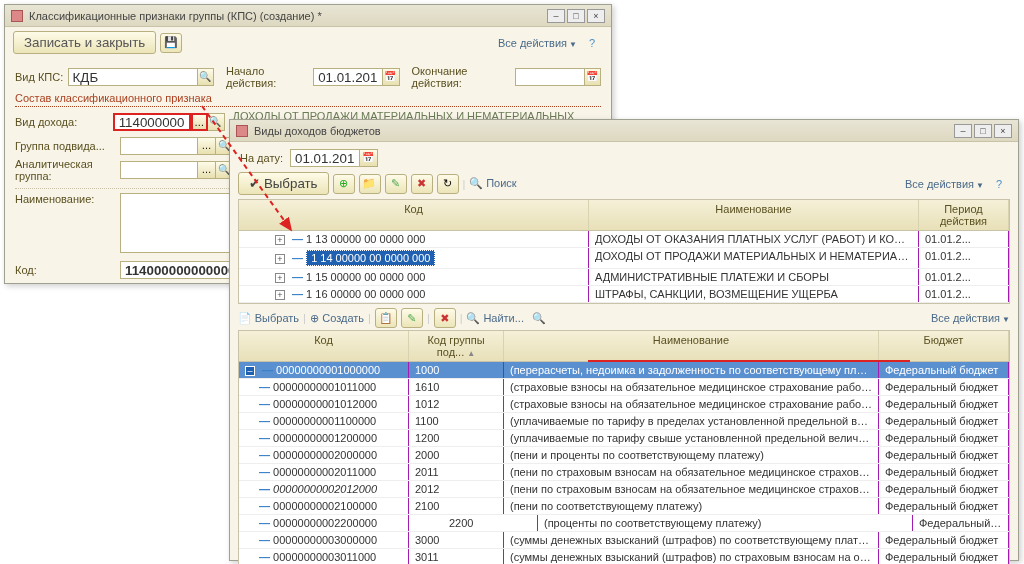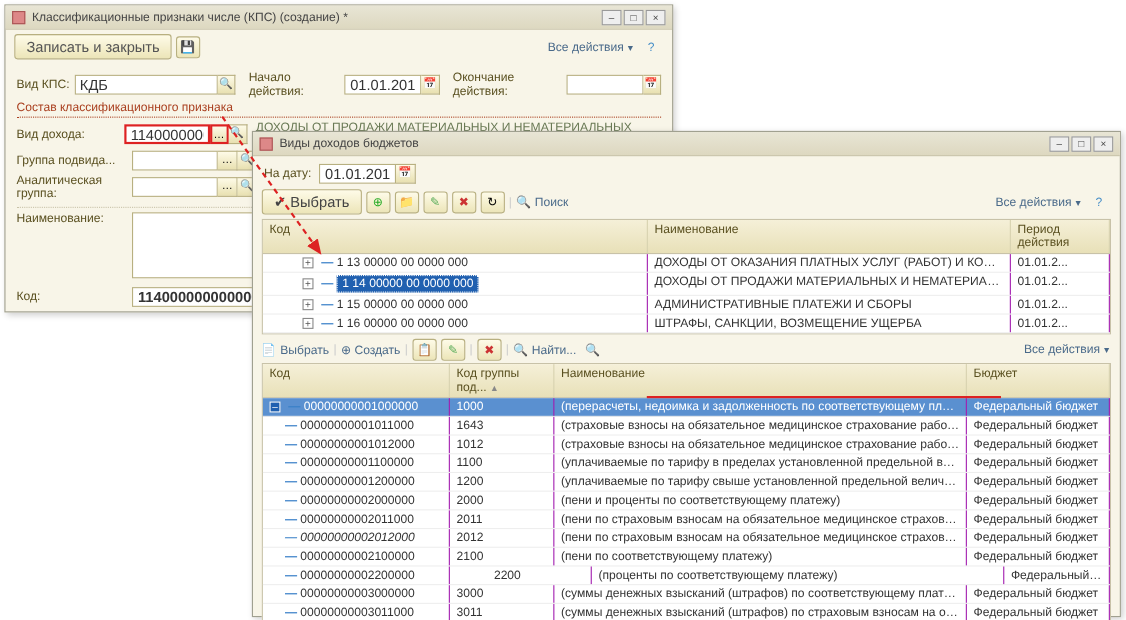--- a/index.html
+++ b/index.html
@@ -16,39 +16,39 @@
   .chev { font-size: 8px; color: #4a6a8a; margin-left: 2px; }
   .form-area { padding: 4px 10px 8px 10px; }
   .row { display: flex; align-items: center; margin: 3px 0; }
   .lbl { color: #5a5020; width: 100px; }
   .input { background: #fff; border: 1px solid #b8b080; height: 18px; padding: 1px 4px; color: #333; }
   .input-btn { width: 18px; height: 18px; background: linear-gradient(#fefbe8,#e8e0b0); border: 1px solid #b8b080; border-left: none; text-align: center; line-height: 16px; font-size: 10px; cursor: pointer; }
   .red-text { color: #aa4020; }
   .red-border { border: 2px solid #d22 !important; }
   .desc { color: #6a7a55; margin-left: 8px; }
   .grid { background: #fff; border: 1px solid #c8c2a8; }
-  .grid-head { display: flex; background: linear-gradient(#f5f0d8,#e8e0b8); border-bottom: 1px solid #c8c2a8; }
+  .grid-head { display: flex; background: linear-gradient(#f5f0d8,#e8e0b8); border-bottom: 1px solid #c8c2a8; text-align: center; }
   .grid-head > div { padding: 3px 6px; border-right: 1px solid #d8d2b0; color: #5a5020; }
   .grid-row { display: flex; border-bottom: 1px solid #eee; }
   .grid-row > div { padding: 2px 6px; border-right: 1px solid #a21caf; overflow: hidden; white-space: nowrap; text-overflow: ellipsis; color: #333; }
   .grid-row.sel { background: #5a90d0; color: #fff; }
   .grid-row.sel > div { color: #fff; }
   .tree-ctrl { display: inline-block; width: 10px; height: 10px; border: 1px solid #888; text-align: center; line-height: 8px; font-size: 9px; margin-right: 4px; color: #555; background: #fff; }
   .dash { color: #3a80c8; font-weight: bold; }
   .sel-code { background: #2060b0; color: #fff; padding: 1px 4px; border: 1px dotted #fff; display: inline-block; }
   .redline { position: absolute; height: 2px; background: #d22; }
   svg.arrow { position: absolute; pointer-events: none; }
 </style>
 </head>
 <body>
 
 <div class="window" style="left:4px; top:4px; width:608px; height:280px;">
   <div class="titlebar">
     <span class="icon-sq"></span>
-    <span>Классификационные признаки числе (КПС) (создание) *</span>
+    <span>Классификационные признаки группы (КПС) (создание) *</span>
     <span class="titlebar-spacer"></span>
     <span class="winbtn">–</span>
     <span class="winbtn">□</span>
     <span class="winbtn">×</span>
   </div>
   <div class="toolbar">
     <button class="btn-main">Записать и закрыть</button>
     <span class="btn-icon">💾</span>
     <span class="titlebar-spacer"></span>
     <span class="link-action"><span>Все действия</span><span class="chev">▼</span></span>
@@ -182,21 +182,21 @@
     </div>
     <div id="grid-bottom-body">
         <div class="grid-row sel">
           <div style="width: 170px;"><span class="tree-ctrl" style="background:#2060b0;color:#fff;border-color:#fff">–</span> <span class="dash">—</span> 00000000001000000</div>
           <div style="width: 95px;">1000</div>
           <div style="width: 375px;">(перерасчеты, недоимка и задолженность по соответствующему платежу, в том числе ...</div>
           <div style="flex: 1 1 0%;">Федеральный бюджет</div>
         </div>
         <div class="grid-row">
           <div style="width: 170px;"><span style="display:inline-block;width:14px"></span><span class="dash">—</span> 00000000001011000</div>
-          <div style="width: 95px;">1643</div>
+          <div style="width: 95px;">1610</div>
           <div style="width: 375px;">(страховые взносы на обязательное медицинское страхование работающего населени...</div>
           <div style="flex: 1 1 0%;">Федеральный бюджет</div>
         </div>
         <div class="grid-row">
           <div style="width: 170px;"><span style="display:inline-block;width:14px"></span><span class="dash">—</span> 00000000001012000</div>
           <div style="width: 95px;">1012</div>
           <div style="width: 375px;">(страховые взносы на обязательное медицинское страхование работающего населени...</div>
           <div style="flex: 1 1 0%;">Федеральный бюджет</div>
         </div>
         <div class="grid-row">

